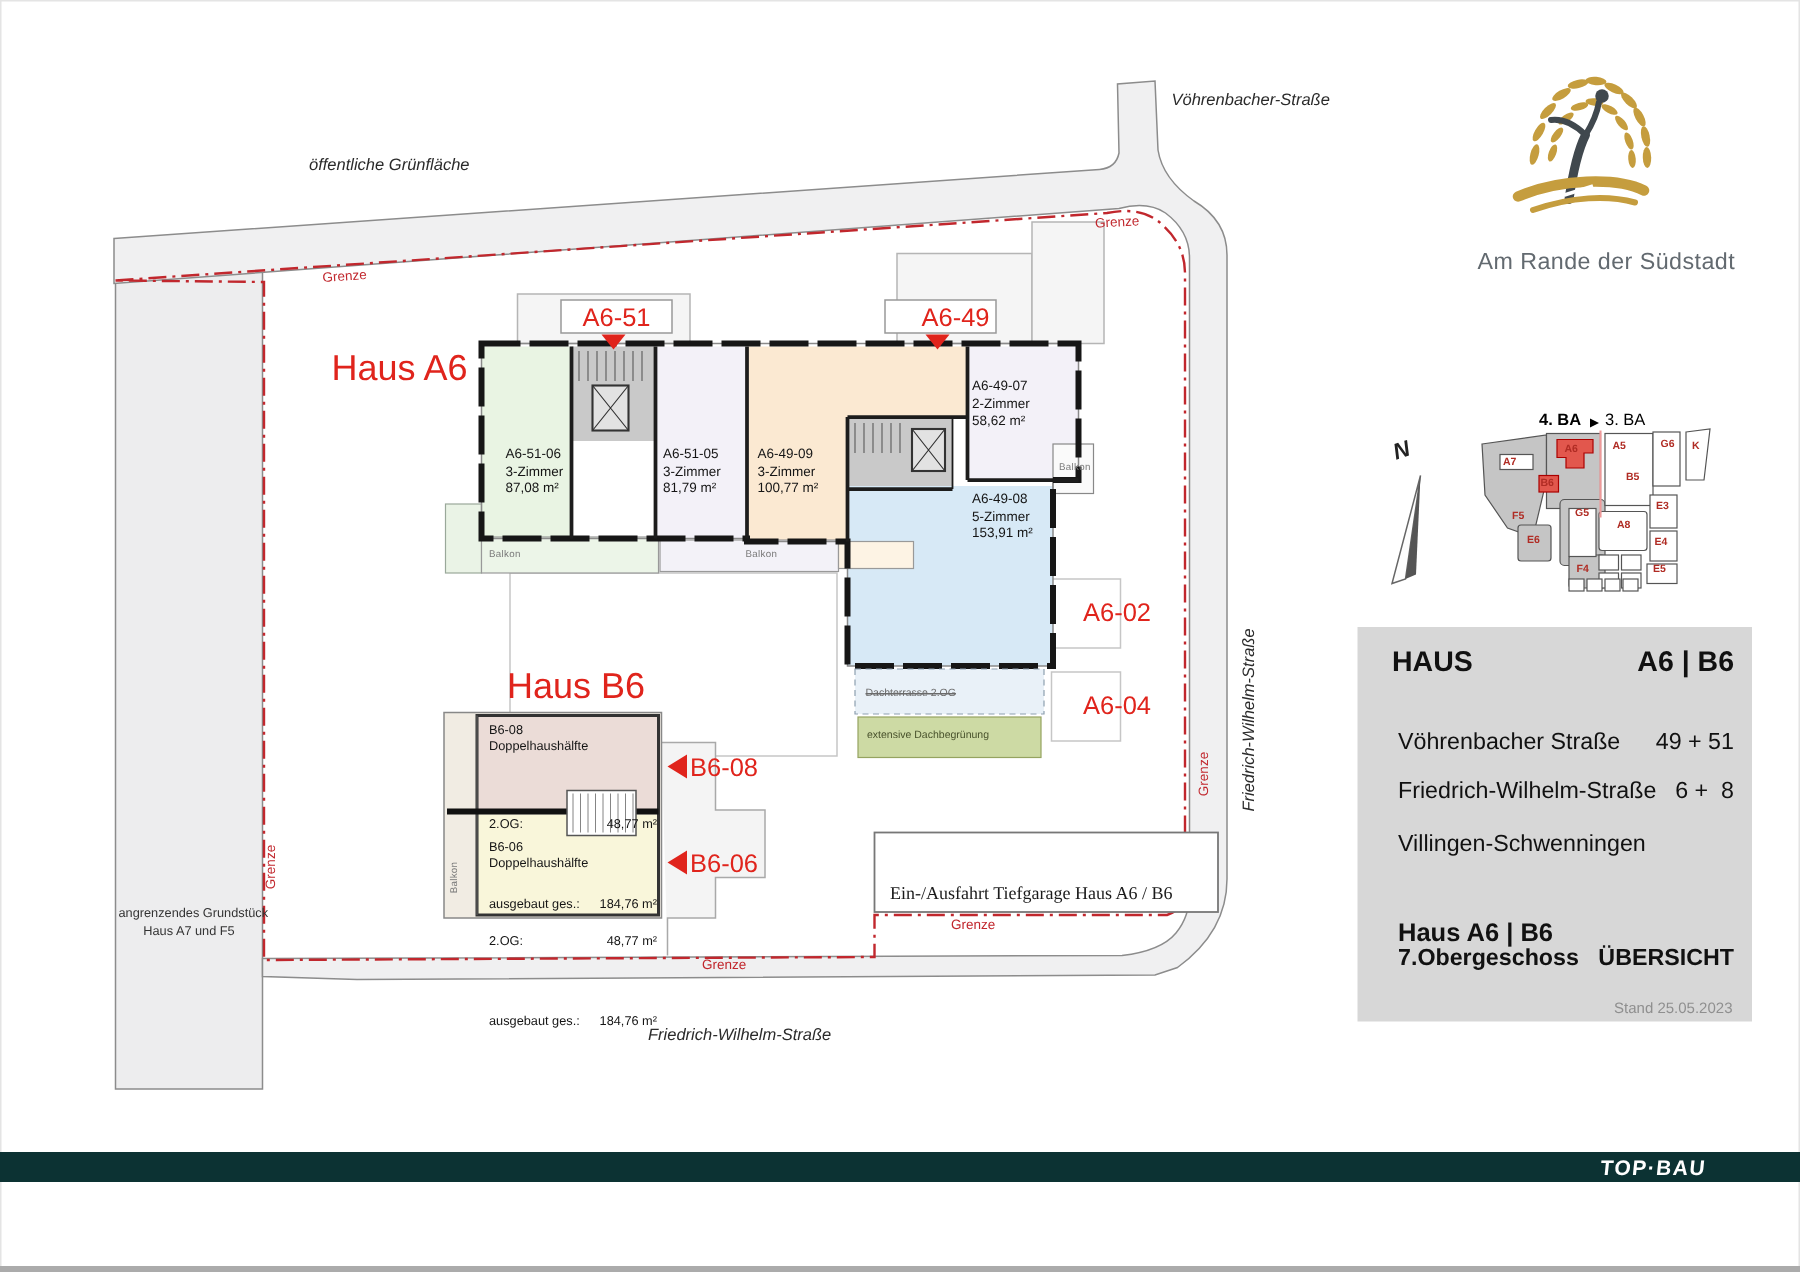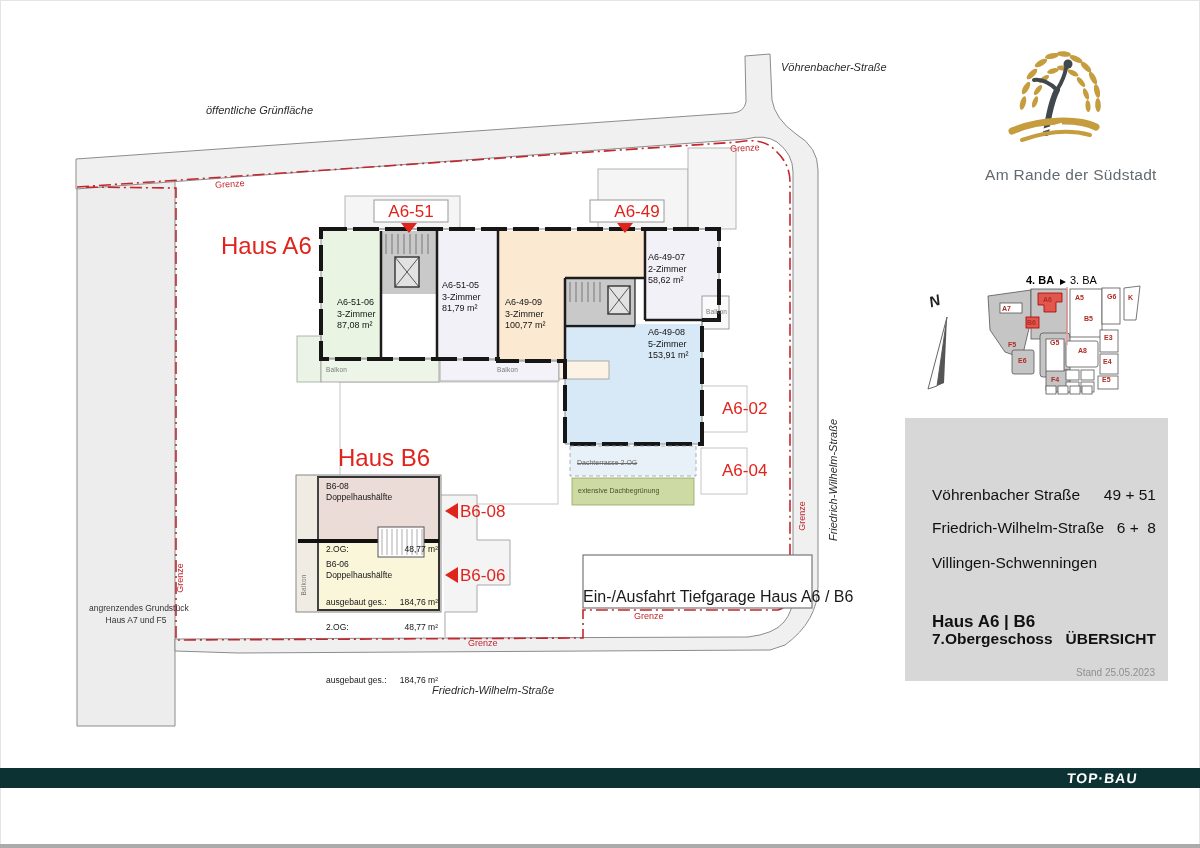--- a/index.html
+++ b/index.html
@@ -14,22 +14,22 @@
   .ent-label{font-size:17px;color:#e0241c;text-align:center;}
   .ref-label{font-size:17px;color:#e0241c;}
   .apt{font-size:9px;color:#151515;line-height:1.3;}
   .apt span{display:block;}
   .b6block{font-size:8.5px;color:#151515;line-height:1.32;width:112px;}
   .b6block .row{display:flex;justify-content:space-between;margin-top:41px;}
   .balkon{font-size:6.5px;color:#7a7a7a;letter-spacing:.2px;}
   .tiny{font-size:7px;color:#5c5c5c;}
   .strike{text-decoration:line-through;color:#6b6b6b;}
   .green-roof-label{color:#49522c;}
-  .angrenzend{font-size:8.5px;color:#333;text-align:center;line-height:1.4;padding-left:10px;}
-  .tg-label{font-size:16px;color:#1a1a1a;text-align:center;width:209px;}
+  .angrenzend{font-size:8.5px;color:#333;text-align:center;line-height:1.4;}
+  .tg-label{font-size:12px;color:#1a1a1a;text-align:center;width:209px;font-family:Liberation Serif, serif;}
   .mm-label{font-size:7px;font-weight:bold;color:#b02c24;}
   .mm-ba{font-size:11px;color:#000;}
   .north-n{font-size:15px;font-style:italic;font-weight:bold;color:#222;transform:rotate(-18deg);}
   .brand-name{font-size:27px;font-weight:bold;color:#474e54;letter-spacing:.5px;}
   .brand-tag{font-size:15.5px;color:#636a70;letter-spacing:.3px;}
   #info-panel{position:absolute;left:905px;top:418px;width:263px;height:263px;background:#d7d7d7;}
   .ip-line{position:absolute;left:27px;right:12px;display:flex;justify-content:space-between;color:#111;}
   .ip-head{top:13px;left:23px;font-size:19px;font-weight:bold;}
   .ip-addr1{top:68px;font-size:15.5px;}
   .ip-addr2{top:101px;font-size:15.5px;}
@@ -257,21 +257,21 @@
   <div class="abs ref-label" style="left:722px;top:399px;">A6-02</div>
   <div class="abs ref-label" style="left:722px;top:461px;">A6-04</div>
   <div class="abs ref-label" style="left:460px;top:502px;">B6-08</div>
   <div class="abs ref-label" style="left:460px;top:566px;">B6-06</div>
 
   <div class="abs apt" style="left:337px;top:297px;">
     <span>A6-51-06</span>
     <span>3-Zimmer</span>
     <span>87,08 m²</span>
   </div>
-  <div class="abs apt" style="left:442px;top:280px;">
+  <div class="abs apt" style="left:442px;top:297px;">
     <span>A6-51-05</span>
     <span>3-Zimmer</span>
     <span>81,79 m²</span>
   </div>
   <div class="abs apt" style="left:505px;top:297px;">
     <span>A6-49-09</span>
     <span>3-Zimmer</span>
     <span>100,77 m²</span>
   </div>
   <div class="abs apt" style="left:648px;top:252px;">
@@ -333,20 +333,24 @@
   <div class="abs mm-label" style="left:1128px;top:294px;">K</div>
   <div class="abs mm-label" style="left:1078px;top:347px;">A8</div>
   <div class="abs mm-label" style="left:1104px;top:334px;">E3</div>
   <div class="abs mm-label" style="left:1103px;top:358px;">E4</div>
   <div class="abs mm-label" style="left:1102px;top:376px;">E5</div>
   <div class="abs north-n" style="left:929px;top:292px;">N</div>
 
   <div class="abs brand-tag" style="left:985px;top:166px;">Am Rande der Südstadt</div>
 
   <div id="info-panel">
+    <div class="ip-line ip-head">
+      <span>HAUS</span>
+      <span>A6 | B6</span>
+    </div>
     <div class="ip-line ip-addr1">
       <span>Vöhrenbacher Straße</span>
       <span class="pre">49 + 51</span>
     </div>
     <div class="ip-line ip-addr2">
       <span>Friedrich-Wilhelm-Straße</span>
       <span class="pre">6 +  8</span>
     </div>
     <div class="ip-line ip-city">
       <span>Villingen-Schwenningen</span>

